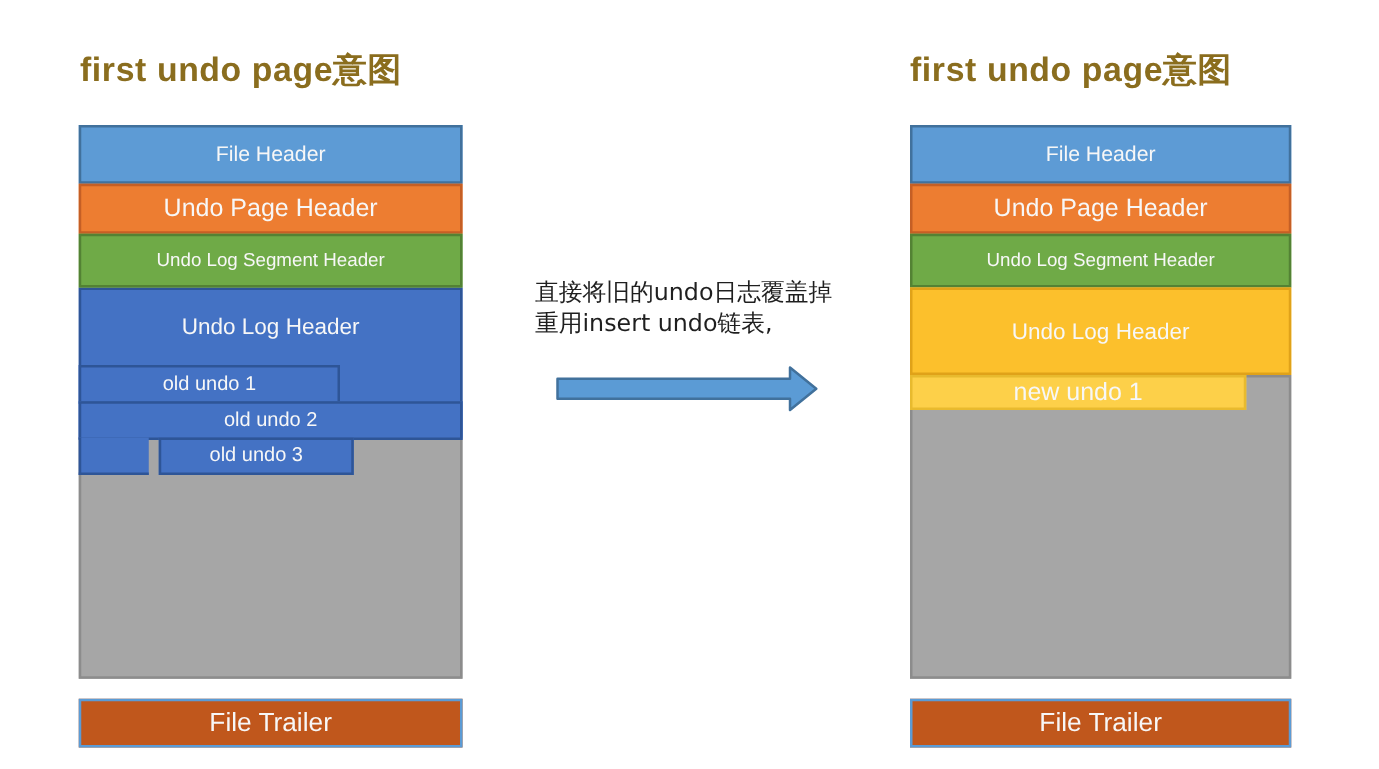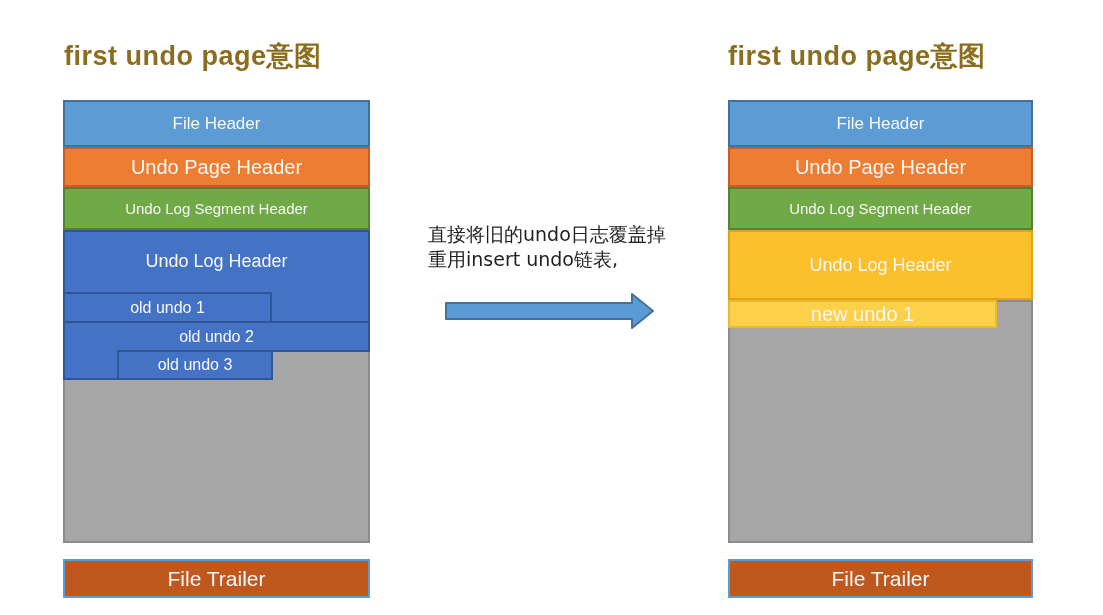--- a/index.html
+++ b/index.html
@@ -18,21 +18,21 @@
     color:var(--box_label_text);white-space:nowrap;
   }
   .file-header{top:0;height:47px;background:var(--file_header_fill);border:2px solid var(--file_header_border);font-size:17px;}
   .undo-page-header{top:47px;height:40px;background:var(--undo_page_header_fill);border:2px solid var(--undo_page_header_border);font-size:20px;}
   .segment-header{top:87px;height:43px;background:var(--segment_header_fill);border:2px solid var(--segment_header_border);font-size:15px;}
   .big-blue{top:130px;height:121px;background:var(--undo_log_header_fill);border:2px solid var(--undo_log_header_border);}
   .big-blue-label{position:absolute;top:130px;height:62px;left:0;width:100%;display:flex;align-items:center;justify-content:center;color:var(--box_label_text);font-size:18px;}
   .old-undo{position:absolute;box-sizing:border-box;background:var(--undo_log_header_fill);border:2px solid var(--undo_log_header_border);display:flex;align-items:center;justify-content:center;color:var(--box_label_text);font-size:16px;}
   .old-undo-1{top:192px;left:0;width:209px;height:31px;}
   .old-undo-2{top:221px;left:0;width:100%;height:31px;}
-  .old-undo-3{top:250px;left:54px;width:156px;height:30px;}
+  .old-undo-3{top:250px;left:64px;width:156px;height:30px;}
   .blue-strip{position:absolute;top:250px;left:0;width:56px;height:30px;background:var(--undo_log_header_fill);border-left:2px solid var(--undo_log_header_border);border-bottom:2px solid var(--undo_log_header_border);box-sizing:border-box;}
   .gray-left{top:250px;height:193px;background:var(--gray_fill);border:2px solid var(--gray_border);}
   .gray-right{top:200px;height:243px;background:var(--gray_fill);border:2px solid var(--gray_border);}
   .yellow-header{top:130px;height:70px;background:var(--yellow_fill);border:2px solid var(--yellow_border);font-size:18px;}
   .new-undo{position:absolute;top:200px;left:0;width:269px;height:28px;box-sizing:border-box;background:var(--new_undo_fill);border:2px solid var(--new_undo_border);display:flex;align-items:center;justify-content:center;color:var(--box_label_text);font-size:20px;}
   .file-trailer{top:459px;height:39px;background:var(--trailer_fill);border:2px solid var(--trailer_border);font-size:21px;}
   .annotation{
     position:absolute;left:428px;top:222px;width:300px;
     font-size:19px;line-height:25px;color:var(--annotation_text);
     font-family:"DejaVu Sans","Liberation Sans",sans-serif;white-space:nowrap;

